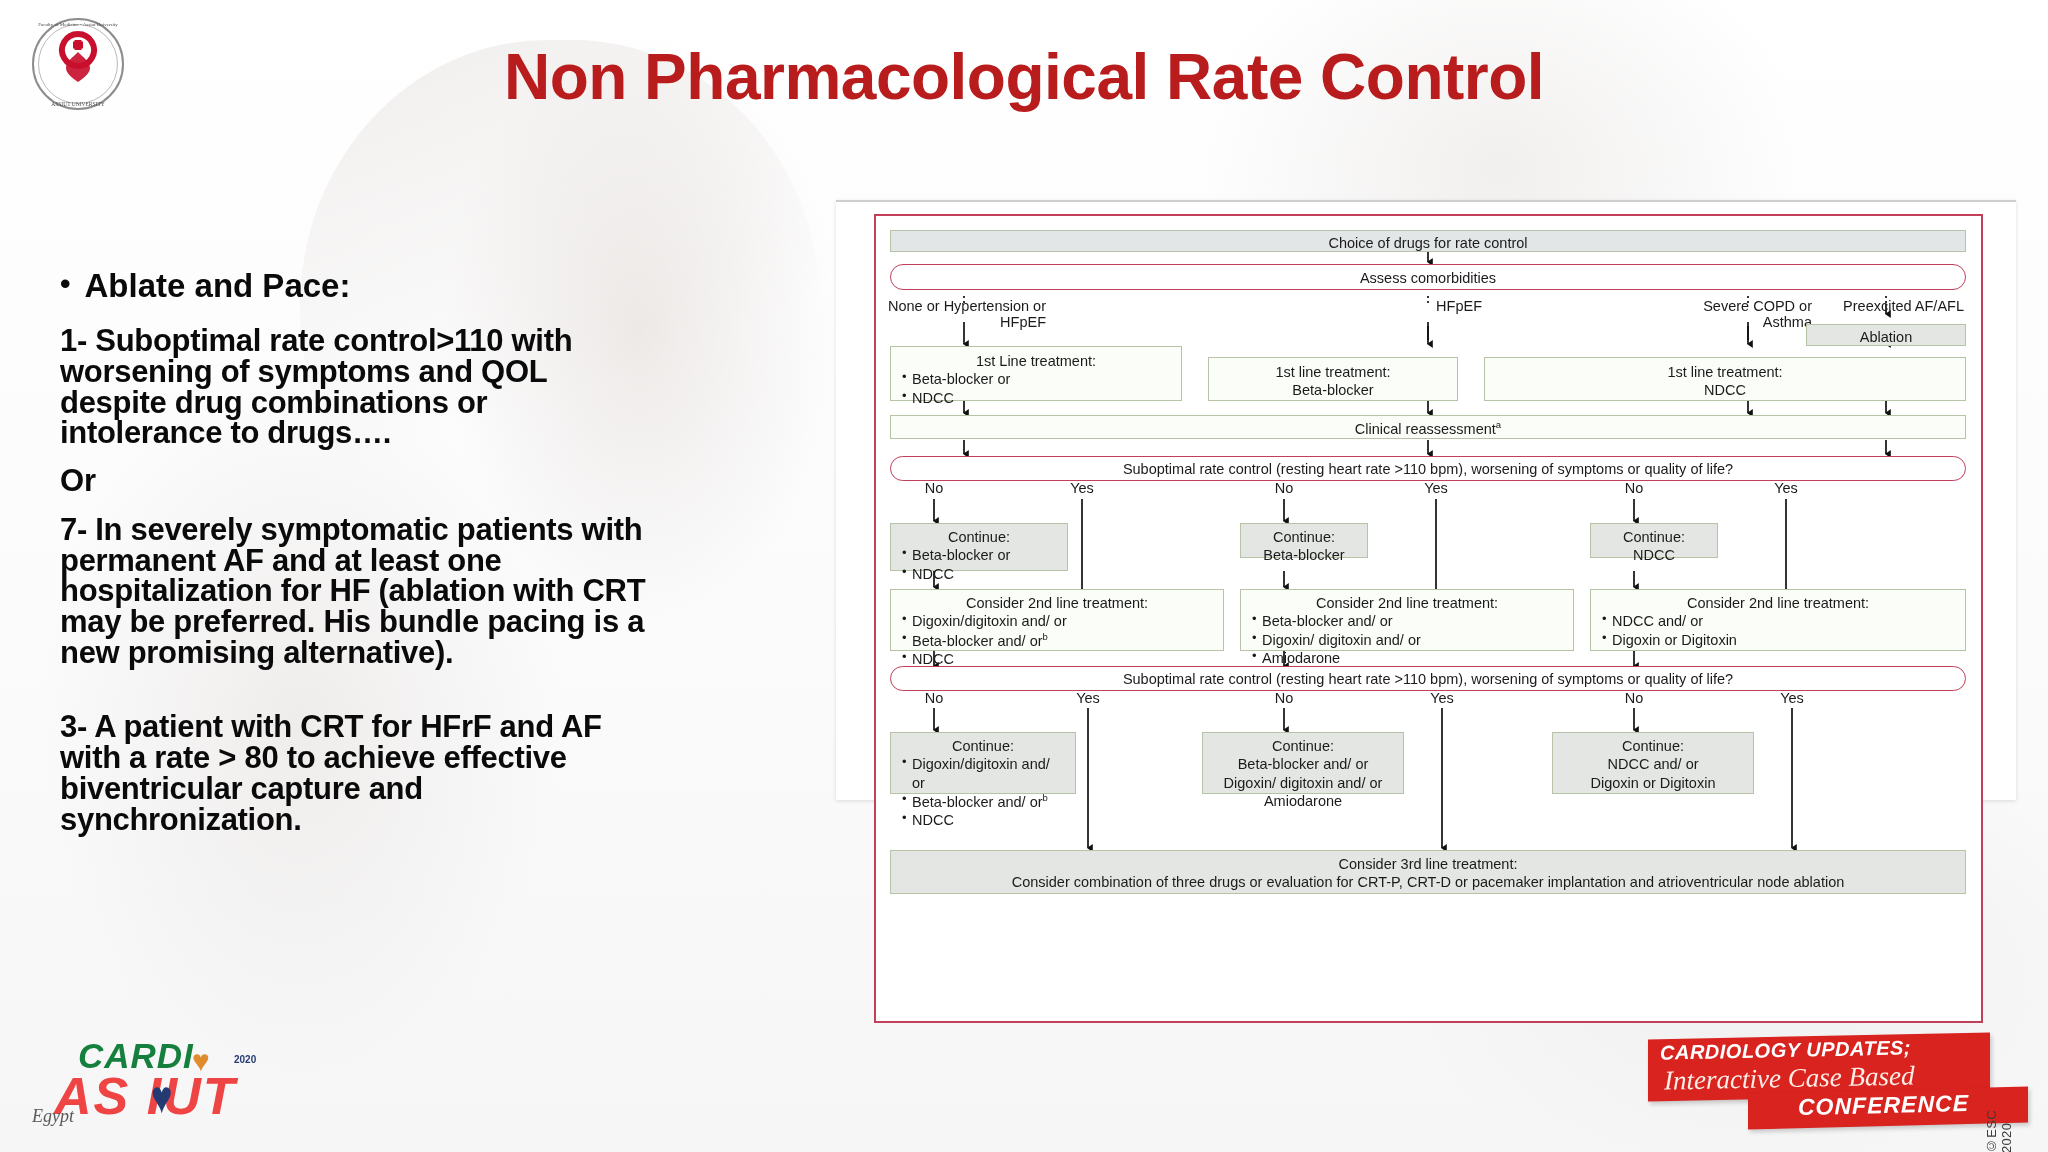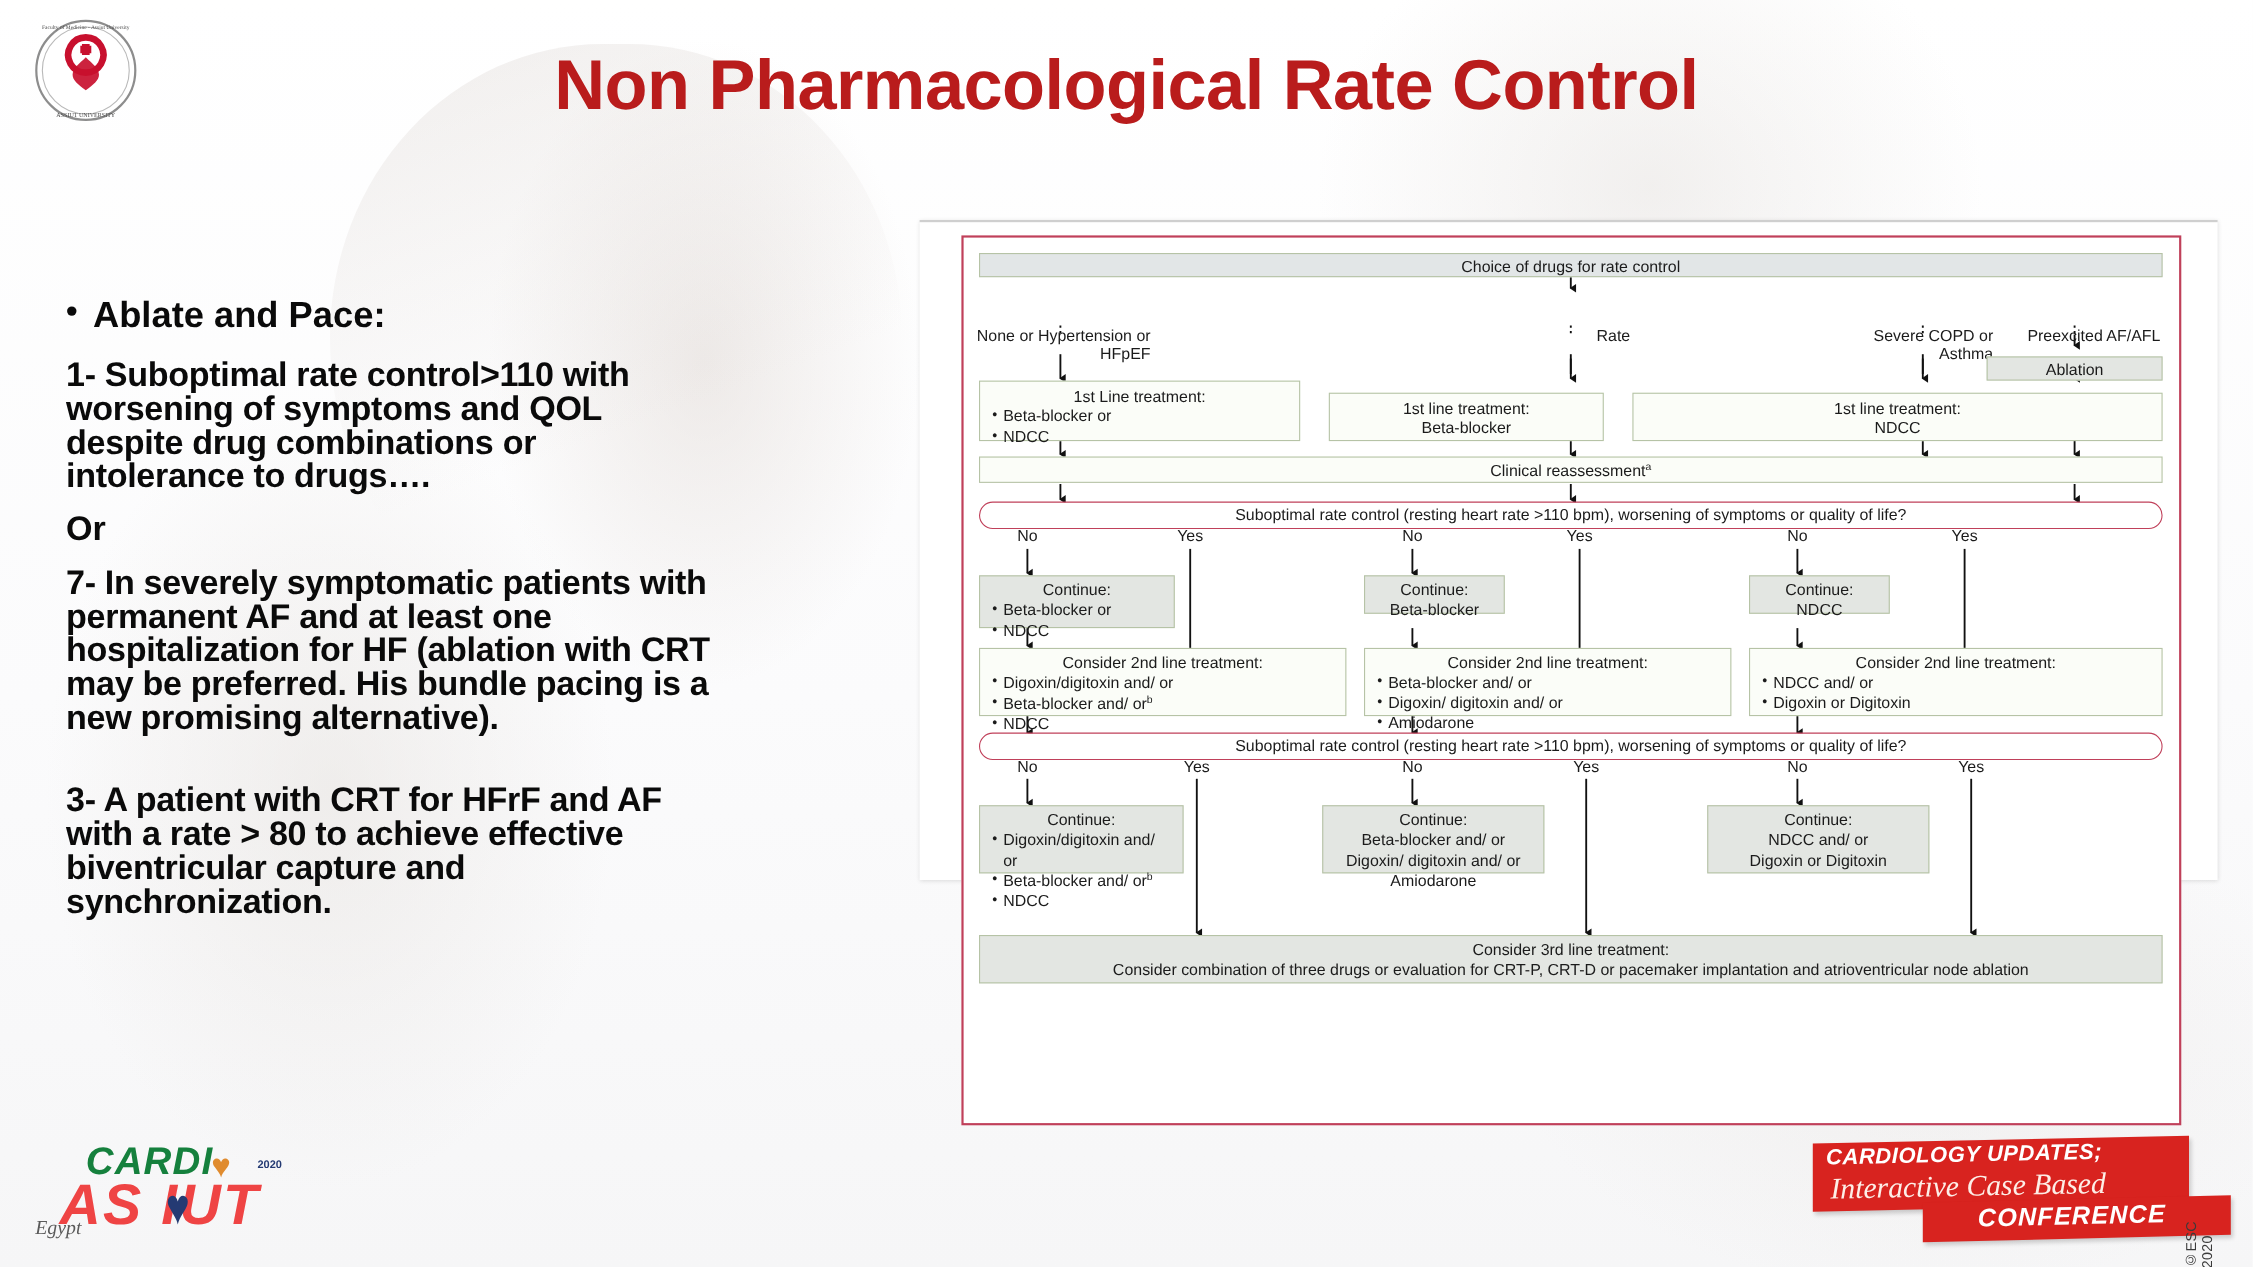--- a/index.html
+++ b/index.html
@@ -230,23 +230,26 @@
 
             <path d="M552,110 L552,124"></path>
             <path d="M872,110 L872,124"></path>
           </g>
         </svg>
 
         <div class="node greyband" style="left:14px;top:14px;width:1076px;height:22px;">
           <div class="ctr" style="padding-top:3px;">Choice of drugs for rate control</div>
         </div>
 
+        <div class="node pill" style="left:14px;top:48px;width:1076px;height:26px;">
+          <div class="ctr" style="padding-top:4px;">Assess comorbidities</div>
+        </div>
 
         <div class="branch-label" style="left:10px;top:82px;width:160px;">None or Hypertension or HFpEF</div>
-        <div class="branch-label" style="left:500px;top:82px;width:106px;">Rate</div>
+        <div class="branch-label" style="left:500px;top:82px;width:106px;">HFpEF</div>
         <div class="branch-label" style="left:810px;top:82px;width:126px;">Severe COPD or Asthma</div>
         <div class="branch-label" style="left:938px;top:82px;width:150px;">Preexcited AF/AFL</div>
 
         <div class="node boxg" style="left:930px;top:108px;width:160px;height:22px;">
           <div class="ctr" style="padding-top:3px;">Ablation</div>
         </div>
 
         <div class="node boxw" style="left:14px;top:130px;width:292px;height:55px;padding:5px 10px;">
           <div class="hdr">1st Line treatment:</div>
           <ul>

